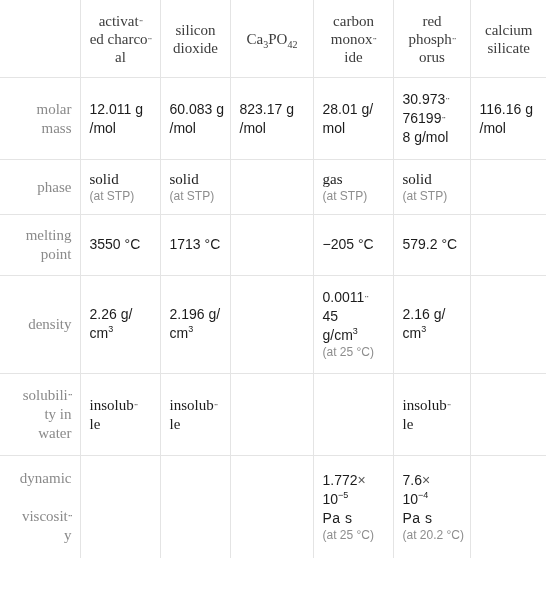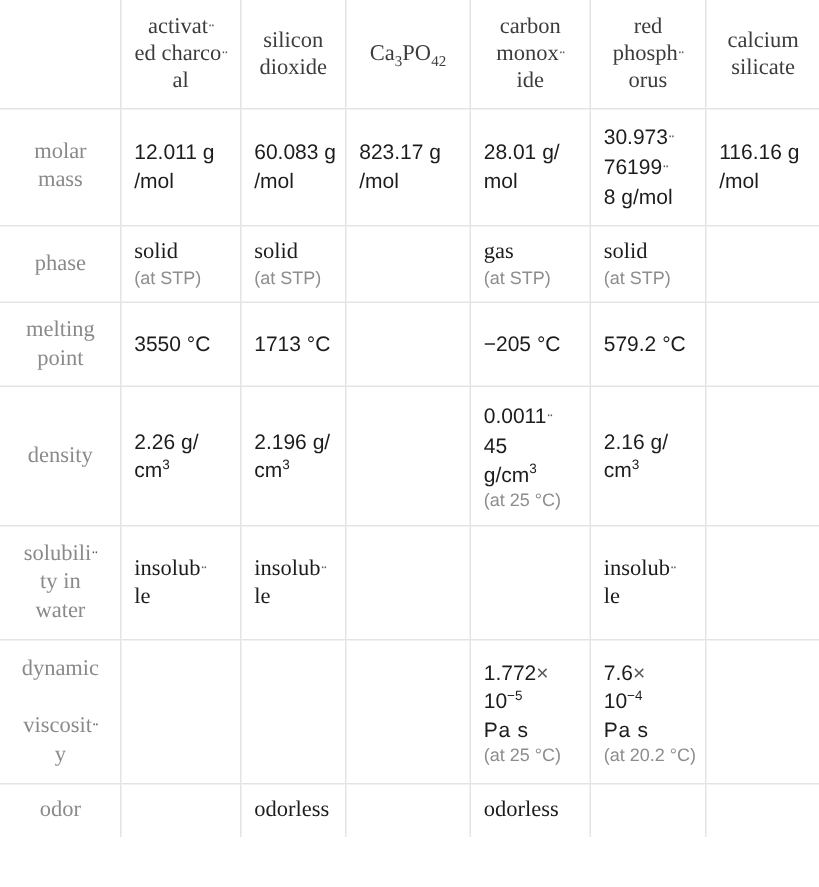--- a/index.html
+++ b/index.html
@@ -55,21 +55,21 @@
     padding: 8px 6px;
   }
   th.corner { border-top: none; }
 
   
   td.rowlabel {
     font-family: "Liberation Serif", serif;
     font-size: 15px;
     line-height: 19px;
     color: #8a8a8a;
-    text-align: center;
+    text-align: right;
     vertical-align: middle;
   }
 
   
   td.val {
     font-family: "Liberation Sans", sans-serif;
     font-size: 14px;
     line-height: 19px;
     color: #1c1c1c;
     text-align: left;
@@ -272,24 +272,14 @@
     </td>
 
     <td class="val">
       <span class="nowrapline"><span>7.6</span><span class="times">×</span></span><br><span class="nowrapline"><span>10</span><sup class="exp">−4</sup></span><br><span class="nowrapline thin">Pa s</span>
       <span class="qual">(at 20.2 °C)</span>
     </td>
 
     <td class="val empty"></td>
   </tr>
 
-  <tr>
-    <td class="rowlabel">odor</td>
-
-    <td class="val empty"></td>
-    <td class="val serifval">odorless</td>
-    <td class="val empty"></td>
-    <td class="val serifval">odorless</td>
-    <td class="val empty"></td>
-    <td class="val empty"></td>
-  </tr>
 </tbody>
   </table>
 
 </body></html>

